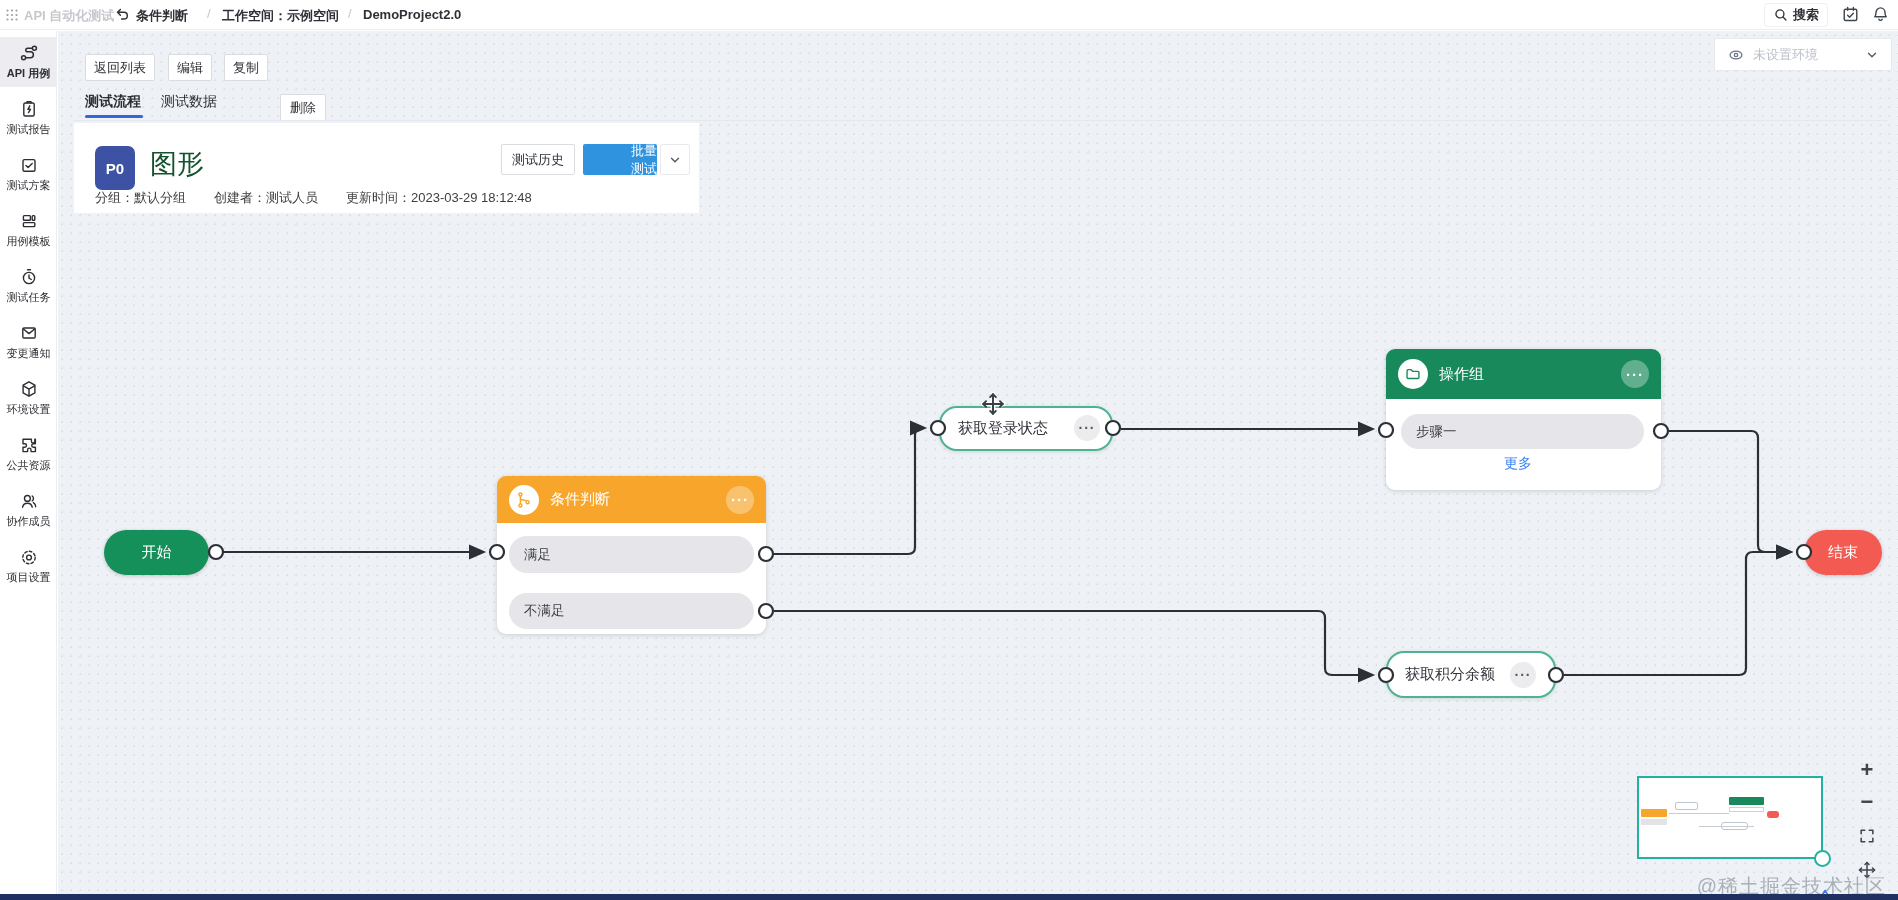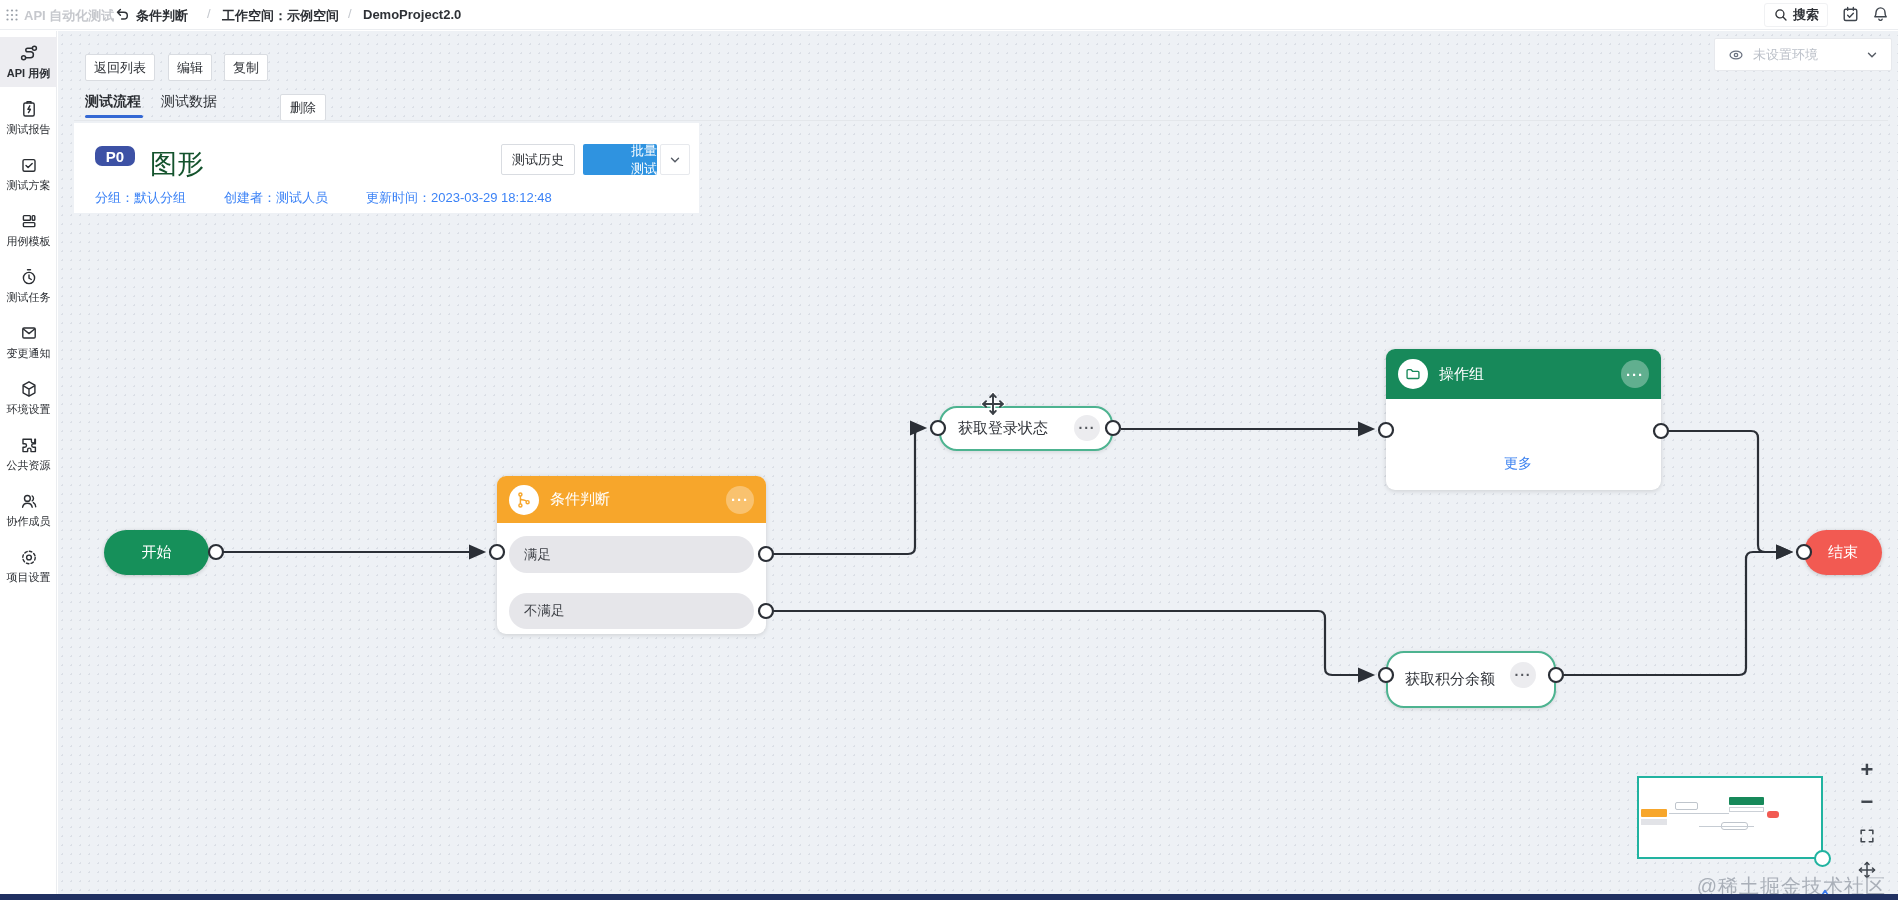--- a/index.html
+++ b/index.html
@@ -28,26 +28,26 @@
 
   .btn { position:absolute; height:27px; background:#fff; border:1px solid #d9dce1; border-radius:2px; font-size:13px; color:#2f3237; display:flex; align-items:center; justify-content:center; cursor:pointer; }
   .env-box { position:absolute; left:1656px; top:7px; width:178px; height:33px; background:#fff; border:1px solid #e7e9ed; border-radius:2px; display:flex; align-items:center; gap:8px; padding:0 12px; cursor:pointer; }
   .env-text { font-size:13px; color:#bcc1c9; flex:1; }
 
   .tab { position:absolute; top:62px; font-size:14px; color:#2c2f34; cursor:pointer; }
   .tab-underline { position:absolute; left:27px; top:84px; width:58px; height:3px; background:#3468d4; border-radius:2px; }
   .tabs-sep { position:absolute; left:16px; right:10px; top:89px; height:1px; background:#e4e7eb; }
 
   .case-card { position:absolute; left:16px; top:92px; width:625px; height:90px; background:#fff; }
-  .pri-badge { position:absolute; left:21px; top:23px; width:40px; height:20px; background:#3d51a5; border-radius:7px; color:#fff; font-size:15px; font-weight:bold; display:flex; align-items:center; justify-content:center; }
+  .pri-badge { position:absolute; left:21px; top:23px; width:40px; height:44px; background:#3d51a5; border-radius:7px; color:#fff; font-size:15px; font-weight:bold; display:flex; align-items:center; justify-content:center; }
   .case-title { position:absolute; left:76px; top:23px; font-size:27px; color:#14532d; }
   .hist-btn { left:427px; top:21px; width:74px; height:31px; }
   .batch-btn { position:absolute; left:509px; top:21px; width:74px; height:31px; background:#2f93e0; border:none; border-radius:2px; color:#fff; font-size:13px; display:flex; align-items:center; justify-content:center; cursor:pointer;padding-left:48px; }
   .batch-caret { position:absolute; left:586px; top:21px; width:30px; height:31px; background:#fff; border:1px solid #e7e9ed; border-radius:2px; display:flex; align-items:center; justify-content:center; cursor:pointer; }
-  .meta-row { position:absolute; left:21px; top:66px; font-size:13px; color:#3b82f6; display:flex; gap:38px; white-space:nowrap; }
+  .meta-row { position:absolute; left:21px; top:66px; font-size:13px; color:#404040; display:flex; gap:28px; white-space:nowrap; }
 
   
   .edges { position:absolute; left:0; top:0; width:1841px; height:864px; z-index:4; pointer-events:none; }
   .pill-node { position:absolute; border-radius:23px; color:#fff; font-size:15px; display:flex; align-items:center; justify-content:center; z-index:3; box-shadow:0 1px 4px rgba(0,0,0,.18); cursor:pointer; }
   .node-card { position:absolute; background:#fff; border-radius:9px; box-shadow:0 1px 5px rgba(0,0,0,.15); z-index:3; }
   .node-head { height:47px; border-radius:9px 9px 0 0; display:flex; align-items:center; padding:0 12px; gap:11px; color:#fff; font-size:15px; }
   .head-ic-circle { width:30px; height:30px; border-radius:50%; background:#fff; display:flex; align-items:center; justify-content:center; flex:none; }
   .head-dots { margin-left:auto; width:28px; height:28px; border-radius:50%; background:rgba(255,255,255,.32); color:#fff; font-size:15px; font-weight:bold; display:flex; align-items:center; justify-content:center; letter-spacing:1px; cursor:pointer; }
   .row-pill { position:absolute; background:#e6e6ea; border-radius:18px; display:flex; align-items:center; padding-left:15px; font-size:13.5px; color:#3c3f45; cursor:pointer; }
   .simple-node { position:absolute; background:#fff; border:2px solid #4db390; border-radius:18px; display:flex; align-items:center; padding-left:17px; font-size:15px; color:#33363c; z-index:3; box-shadow:0 1px 4px rgba(0,0,0,.12); cursor:pointer; }
@@ -287,24 +287,25 @@
   <div class="node-card" style="left:1328px; top:318px; width:275px; height:141px;">
     <div class="node-head" style="background:#17895a; height:50px;">
       <span class="head-ic-circle">
         <svg class="ic" viewBox="0 0 20 20" width="18" height="18" fill="none" stroke="#17895a" stroke-width="1.5" stroke-linejoin="round">
           <path d="M3.4,6.4 a1.2,1.2 0 0 1 1.2,-1.2 h3.3 l1.6,1.8 h5.9 a1.2,1.2 0 0 1 1.2,1.2 v5.6 a1.2,1.2 0 0 1 -1.2,1.2 H4.6 a1.2,1.2 0 0 1 -1.2,-1.2 Z"></path>
         </svg>
       </span>
       <span>操作组</span>
       <span class="head-dots">···</span>
     </div>
+    <div class="row-pill" style="left:15px; top:65px; width:243px; height:35px;">步骤一</div>
     <div class="more-link" style="left:118px; top:106px;">更多</div>
   </div>
 
-  <div class="simple-node" style="left:1328px; top:620px; width:170px; height:57px;text-align:center;">
+  <div class="simple-node" style="left:1328px; top:620px; width:170px; height:47px;text-align:center;">
     <span>获取积分余额</span>
   </div>
   <div class="gray-dots" style="left:1452px; top:631px;">···</div>
 
   <div class="minimap">
     <div class="mm" style="left:2px; top:31px; width:26px; height:8px; background:#f7a62b; border-radius:1px;"></div>
     <div class="mm" style="left:2px; top:41px; width:26px; height:6px; background:#e2e3e7;"></div>
     <div class="mm" style="left:36px; top:24px; width:23px; height:8px; background:#fff; border:1px solid #bfc5cc; border-radius:2px;"></div>
     <div class="mm" style="left:30px; top:35px; width:60px; height:1px; background:#c6ccd3;"></div>
     <div class="mm" style="left:90px; top:19px; width:35px; height:8px; background:#17895a; border-radius:1px;"></div>

